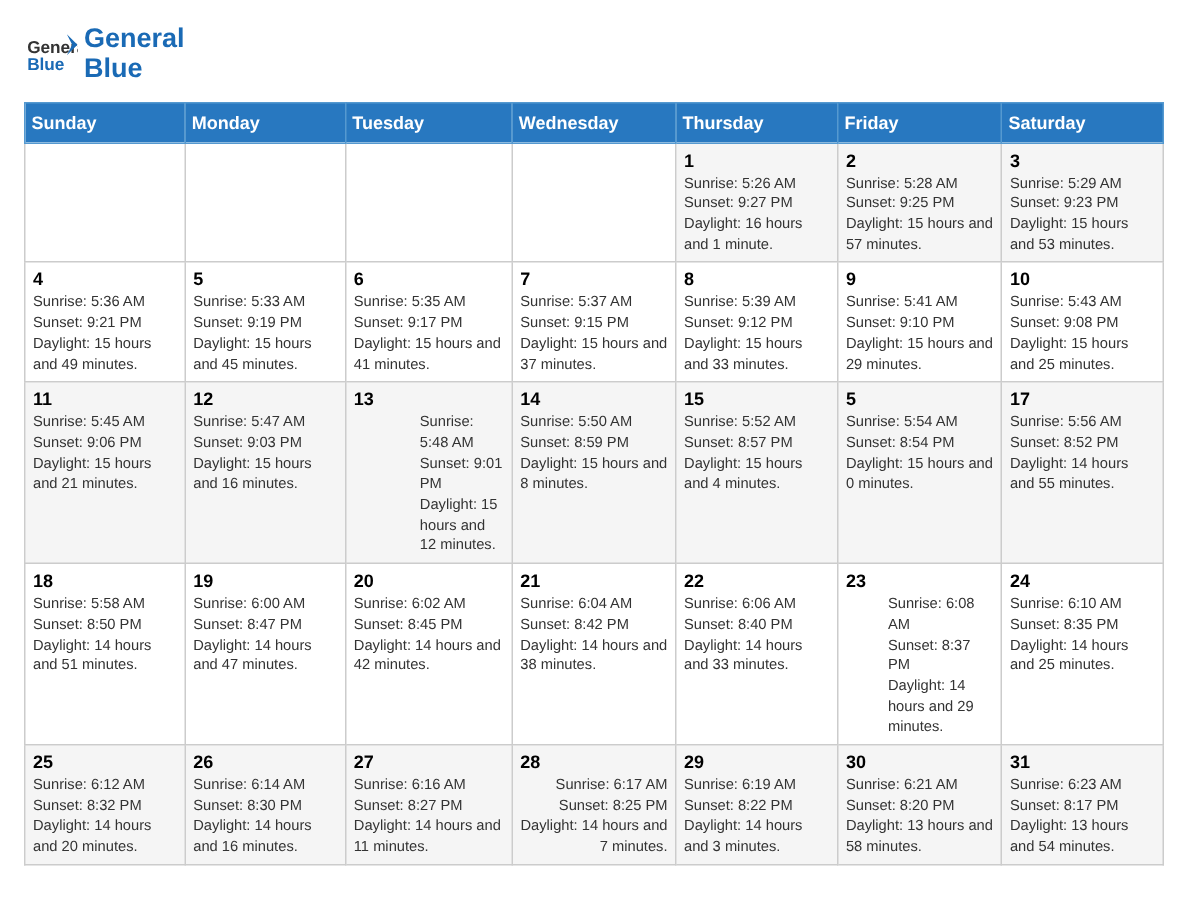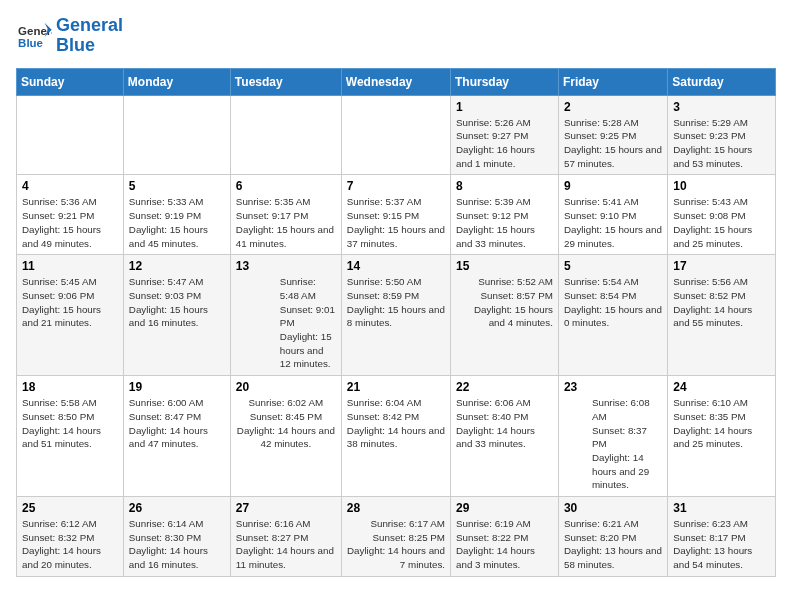--- a/index.html
+++ b/index.html
@@ -213,21 +213,21 @@
 Daylight: 15 hours and 12 minutes.</div>
         </td>
         <td>
           <span class="day-number">14</span>
           <div class="day-content" style="white-space: pre-line;">Sunrise: 5:50 AM
 Sunset: 8:59 PM
 Daylight: 15 hours and 8 minutes.</div>
         </td>
         <td>
           <span class="day-number">15</span>
-          <div class="day-content" style="white-space: pre-line; text-align: right;">Sunrise: 5:52 AM
+          <div class="day-content" style="white-space: pre-line;">Sunrise: 5:52 AM
 Sunset: 8:57 PM
 Daylight: 15 hours and 4 minutes.</div>
         </td>
         <td>
           <span class="day-number">5</span>
           <div class="day-content" style="white-space: pre-line;">Sunrise: 5:54 AM
 Sunset: 8:54 PM
 Daylight: 15 hours and 0 minutes.</div>
         </td>
         <td>
@@ -245,21 +245,21 @@
 Daylight: 14 hours and 51 minutes.</div>
         </td>
         <td>
           <span class="day-number">19</span>
           <div class="day-content" style="white-space: pre-line;">Sunrise: 6:00 AM
 Sunset: 8:47 PM
 Daylight: 14 hours and 47 minutes.</div>
         </td>
         <td>
           <span class="day-number">20</span>
-          <div class="day-content" style="white-space: pre-line; text-align: center;">Sunrise: 6:02 AM
+          <div class="day-content" style="white-space: pre-line;">Sunrise: 6:02 AM
 Sunset: 8:45 PM
 Daylight: 14 hours and 42 minutes.</div>
         </td>
         <td>
           <span class="day-number">21</span>
           <div class="day-content" style="white-space: pre-line;">Sunrise: 6:04 AM
 Sunset: 8:42 PM
 Daylight: 14 hours and 38 minutes.</div>
         </td>
         <td>

